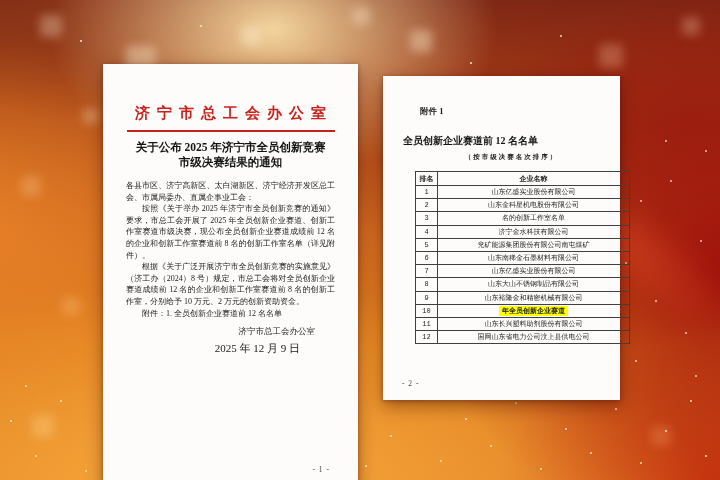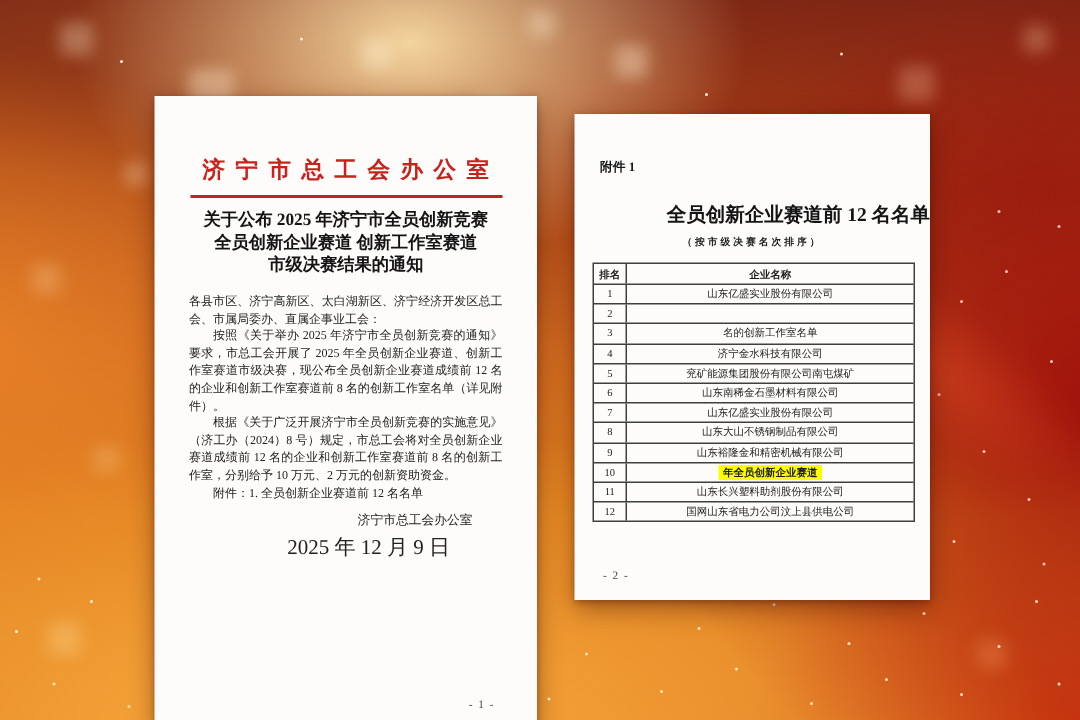--- a/index.html
+++ b/index.html
@@ -55,47 +55,47 @@
   .swirl{
     position:absolute; right:-25px; top:205px; width:230px; height:85px; border-radius:50%;
     background:radial-gradient(ellipse at center, rgba(255,95,50,.30), transparent 70%);
     transform:rotate(38deg); filter:blur(7px); pointer-events:none;
   }
   .page{
     position:absolute; background:var(--paper-white,#fdfcfa);
     box-shadow:0 6px 16px rgba(70,15,5,.45), 0 1px 4px rgba(70,15,5,.35);
   }
   .page-left{ left:103px; top:64px; width:255px; height:422px; }
-  .page-right{ left:383px; top:76px; width:237px; height:324px; }
+  .page-right{ left:383px; top:76px; width:237px; height:324px;padding-left:20px; }
   .letterhead{
     margin-top:40px; text-align:center; font-weight:bold; font-size:15px;
     letter-spacing:7px; text-indent:7px; color:var(--letterhead-red,#c9211c);
     white-space:nowrap;
   }
   .rule{ width:208px; height:2px; background:var(--letterhead-red,#c9211c); margin:7px auto 0; }
   .doc-title{
     margin-top:8px; text-align:center; font-weight:bold; font-size:11.5px;
     line-height:15px; color:#141414;
   }
   .body-text{
     width:209px; margin:10px auto 0; font-size:8px; line-height:11.6px;
     text-align:justify; color:#222;
   }
   .body-text p.indent{ text-indent:2em; }
   .attach-line2{ padding-left:40px; }
   .signer{ text-align:right; padding-right:43px; margin-top:7px; font-size:8.5px; color:#222; }
-  .doc-date{ text-align:right; padding-right:58px; margin-top:3px; font-size:14px; color:#222; }
+  .doc-date{ text-align:right; padding-right:58px; margin-top:3px; font-size:11px; color:#222; }
   .pagenum{ position:absolute; bottom:12px; font-size:7.5px; color:#444; letter-spacing:1px; }
   .pagenum-left{ right:28px; }
   .pagenum-right{ left:19px; }
   .attach-tag{ margin:30px 0 0 17px; font-size:8.5px; font-weight:bold; color:#1a1a1a; }
-  .tbl-title{ margin-top:16px; text-align:right; font-weight:bold; font-size:13px; color:#141414; }
+  .tbl-title{ margin-top:16px; text-align:left; font-weight:bold; font-size:10px; color:#141414; }
   .tbl-subtitle{ margin-top:5px; text-align:center; font-weight:bold; font-size:6.5px; color:#222; letter-spacing:2px; }
   .table{
-    width:215px; margin:9px 0 0 12px; border:1px solid #3f3f3f; font-size:7px; color:#1d1d1d;
+    width:215px; margin:9px 0 0 12px; border:1px solid #3f3f3f; font-size:7px; color:#1d1d1d;font-family:Liberation Mono, monospace;
   }
   .tr{ display:flex; align-items:stretch; height:13.2px; }
   .tr + .tr{ border-top:1px solid #3f3f3f; }
   .tr.head{ height:13px; font-weight:bold; }
   .td{ display:flex; align-items:center; justify-content:center; }
   .td.rank{ width:22px; border-right:1px solid #3f3f3f; }
   .td.name{ flex:1; }
   .nm.hl{ background:var(--highlight-yellow,#ffff00); padding:0 3px; font-weight:bold; }
 </style>
 </head>
@@ -103,21 +103,20 @@
 
 <div class="bokeh"></div>
 <div class="sparkles"></div>
 <div class="swirl"></div>
 
 <div class="page page-left">
   <div class="letterhead">济宁市总工会办公室</div>
   <div class="rule"></div>
   <div class="doc-title">
     <div>关于公布 2025 年济宁市全员创新竞赛</div>
-    <div>全员创新企业赛道 创新工作室赛道</div>
     <div>市级决赛结果的通知</div>
   </div>
   <div class="body-text">
     <p>各县市区、济宁高新区、太白湖新区、济宁经济开发区总工会、市属局委办、直属企事业工会：</p>
     <p class="indent">按照《关于举办 2025 年济宁市全员创新竞赛的通知》要求，市总工会开展了 2025 年全员创新企业赛道、创新工作室赛道市级决赛，现公布全员创新企业赛道成绩前 12 名的企业和创新工作室赛道前 8 名的创新工作室名单（详见附件）。</p>
     <p class="indent">根据《关于广泛开展济宁市全员创新竞赛的实施意见》（济工办（2024）8 号）规定，市总工会将对全员创新企业赛道成绩前 12 名的企业和创新工作室赛道前 8 名的创新工作室，分别给予 10 万元、2 万元的创新资助资金。</p>
     <p class="indent">附件：1. 全员创新企业赛道前 12 名名单</p>
   </div>
   <div class="signer">济宁市总工会办公室</div>
   <div class="doc-date">2025 年 12 月 9 日</div>
@@ -135,20 +134,23 @@
       <div class="td name">企业名称</div>
     </div>
     <div class="tr">
       <div class="td rank">1</div>
       <div class="td name">
           <span class="nm">山东亿盛实业股份有限公司</span>
         </div>
     </div>
     <div class="tr">
       <div class="td rank">2</div>
+      <div class="td name">
+          <span class="nm">山东金科星机电股份有限公司</span>
+        </div>
     </div>
     <div class="tr">
       <div class="td rank">3</div>
       <div class="td name">
           <span class="nm">名的创新工作室名单</span>
         </div>
     </div>
     <div class="tr">
       <div class="td rank">4</div>
       <div class="td name">

